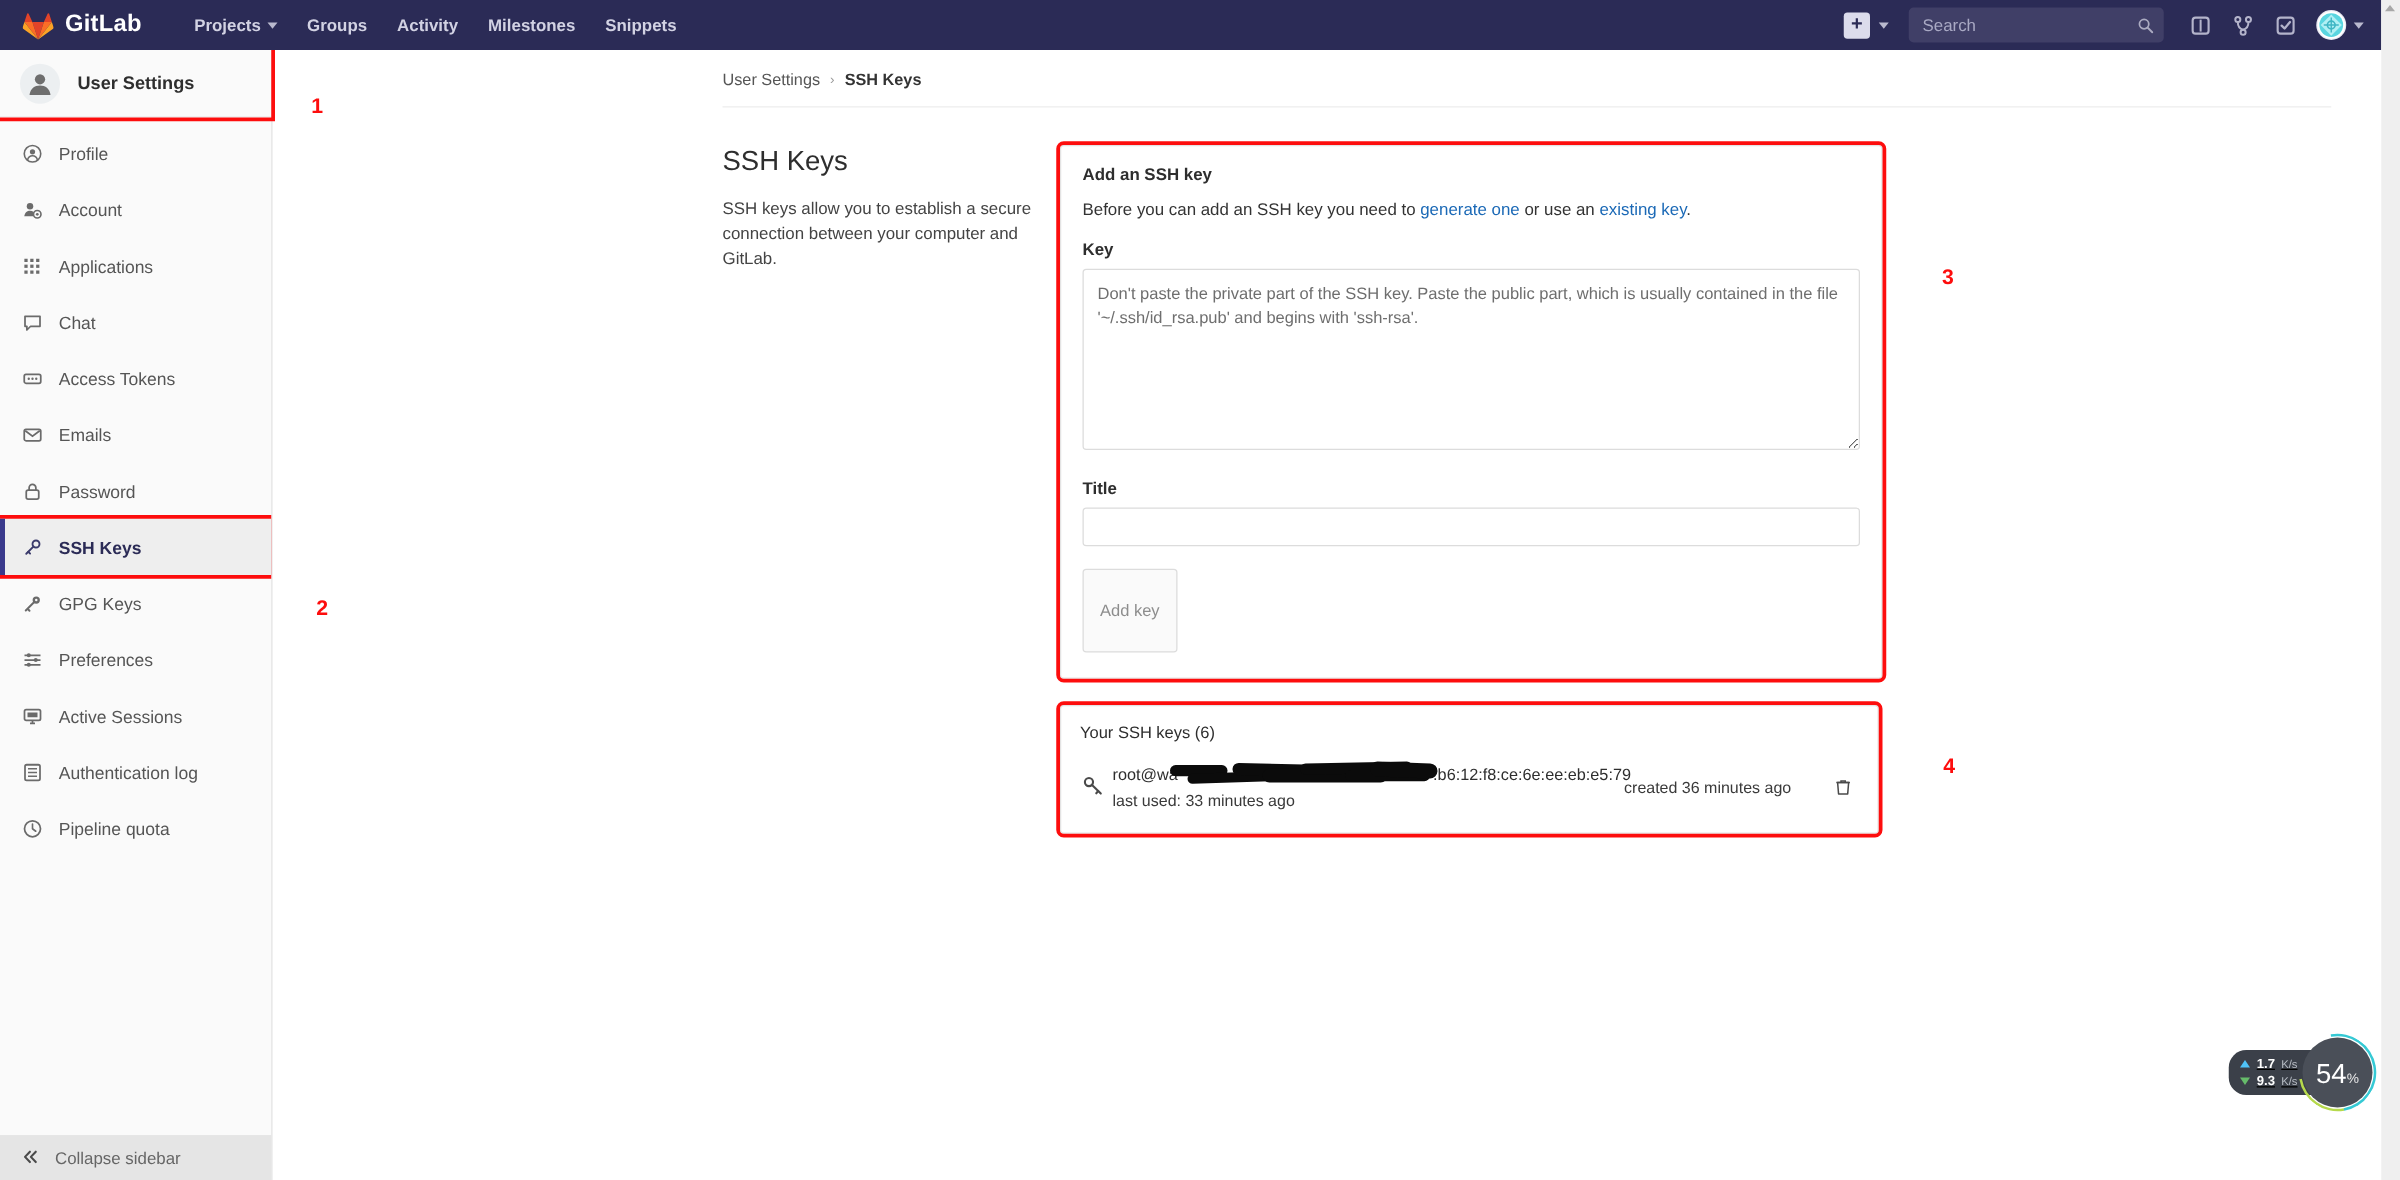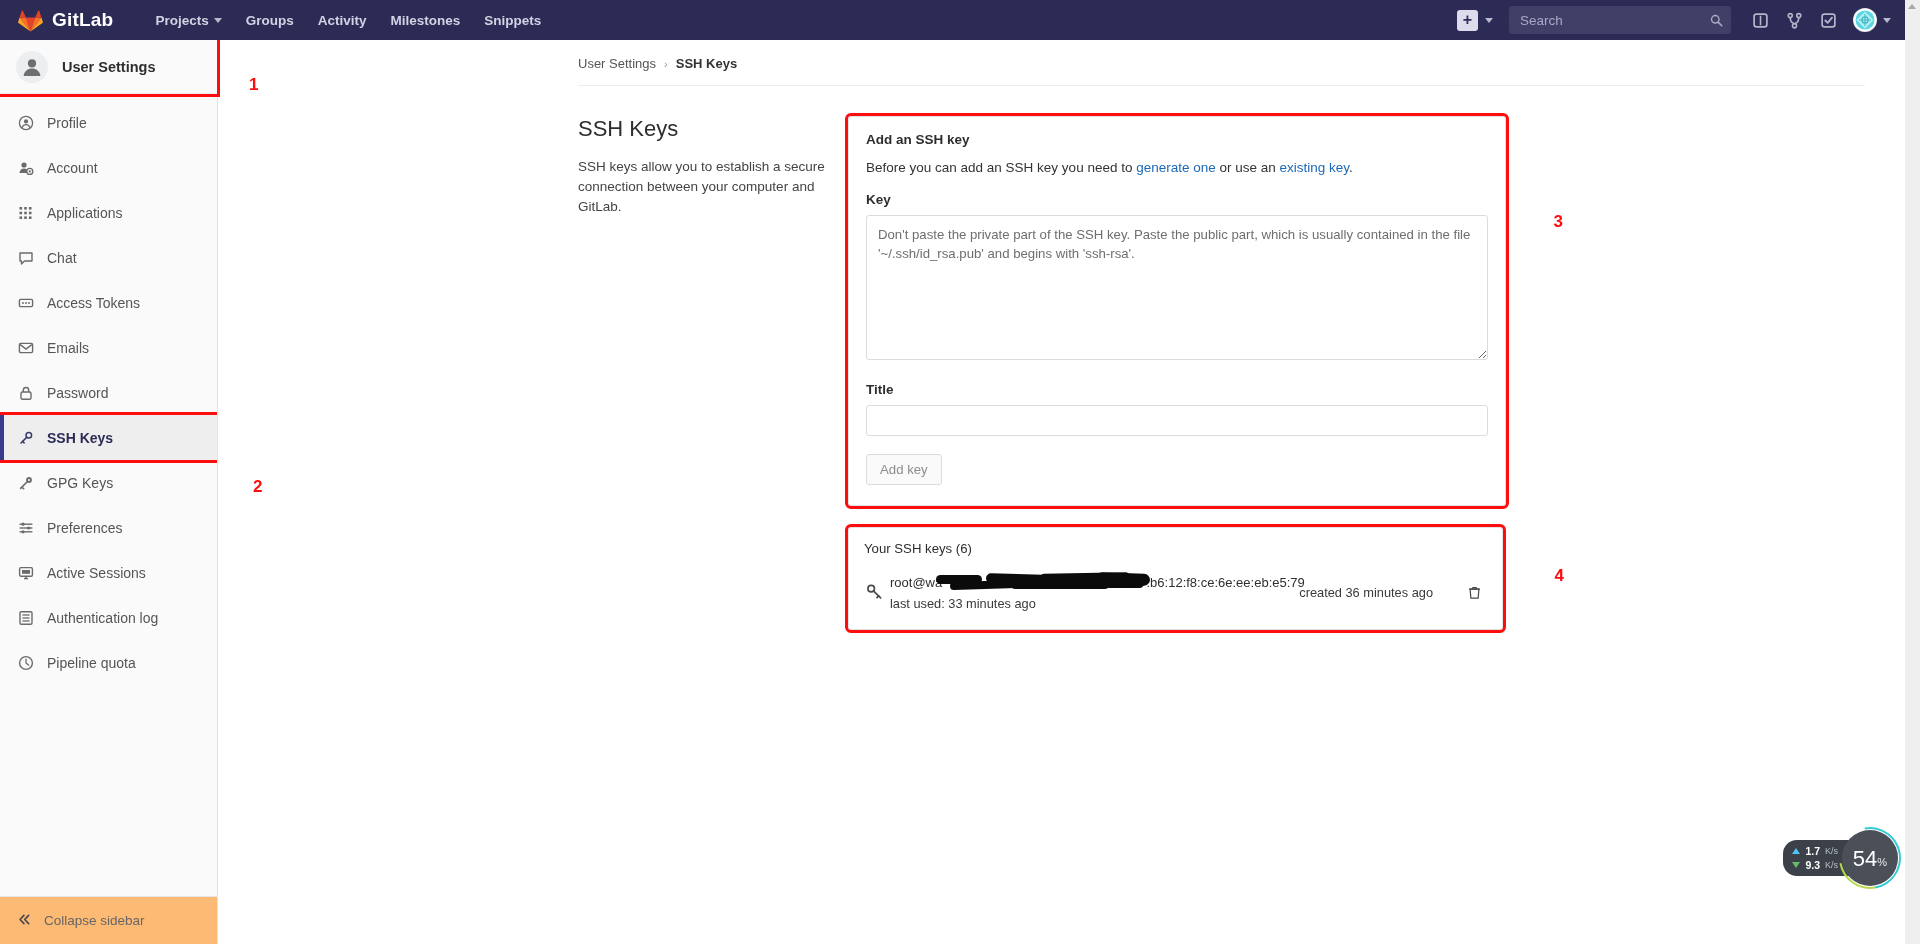--- a/index.html
+++ b/index.html
@@ -36,21 +36,21 @@
     margin-left: auto; display: flex; align-items: center; gap: 0;
     padding-right: 14px;
   }
   .plus-box {
     width: 21px; height: 21px; background: #dcdcec; border-radius: 3px;
     display: flex; align-items: center; justify-content: center;
     color: #2b2b56; font-size: 16px; font-weight: 700; line-height: 1;
   }
   .plus-wrap { display: flex; align-items: center; gap: 7px; padding: 0 10px; }
   #searchbox {
-    width: 222px; height: 28px; background: #403f67; border: none;
+    width: 204px; height: 28px; background: #403f67; border: none;
     border-radius: 4px; margin: 0 12px 0 6px; position: relative;
     display: flex; align-items: center;
   }
   #searchbox input {
     background: transparent; border: none; outline: none;
     color: #cfcfe0; font-size: 13.5px; padding: 0 28px 0 11px;
     width: 100%; height: 100%; font-family: inherit;
   }
   #searchbox input::placeholder { color: #a9a9c4; }
   #searchbox .mag {
@@ -97,23 +97,23 @@
   }
   .side-item.active {
     background: #eeeeee; color: #2b2b56; font-weight: 600;
   }
   .side-item.active .ico { color: #3a3a6b; }
   .side-item.active::before {
     content: ""; position: absolute; left: 0; top: 0; bottom: 0;
     width: 4px; background: #3a3a8c;
   }
   #collapse {
-    border-top: 1px solid #e6e6e6; height: 48px;
+    border-top: 1px solid #e6e6e6; height: 36px;
     display: flex; align-items: center; gap: 12px; padding-left: 17px;
-    color: #666; font-size: 13.5px; cursor: pointer; background: #fdba74;
+    color: #666; font-size: 13.5px; cursor: pointer; background: #e5e5e5;
   }
 
   
   #main {
     position: absolute; top: 40px; left: 218px; right: 15px; bottom: 0;
     background: #fff; overflow: hidden;
   }
   #breadcrumb {
     display: flex; align-items: center; gap: 8px;
     font-size: 13px; color: #555; padding: 16px 0 0 360px;
@@ -162,21 +162,21 @@
     color: #555; resize: vertical; outline: none; line-height: 1.45;
   }
   textarea#key-area::placeholder { color: #6e6e6e; }
   input#title-input {
     width: 100%; height: 31px; border: 1px solid #dcdcdc; border-radius: 3px;
     padding: 0 10px; font-family: inherit; font-size: 13.2px;
     outline: none; color: #333;
   }
   #addkey-btn {
     margin-top: 18px; background: #fafafa; border: 1px solid #dcdcdc;
-    border-radius: 3px; padding: 7px 13px; font-size: 13.2px;
+    border-radius: 3px; padding: 25px 13px; font-size: 13.2px;
     color: #8d8d8d; font-family: inherit; cursor: default;
   }
   .spacer-18 { height: 18px; }
 
   #keys-panel { margin-top: 21px; padding: 13px 15px 16px 15px; }
   #keys-head {
     font-size: 13.2px; color: #2e2e2e; margin-bottom: 14px;
   }
   .key-row { display: flex; align-items: center; padding: 4px 0 2px 0; }
   .key-row .kico {
@@ -206,21 +206,21 @@
     border-bottom: 5px solid #a8a8a8;
   }
 
   
   #float-widget {
     position: absolute; right: 22px; bottom: 58px; display: flex;
     align-items: center; z-index: 60;
   }
   #speed-pill {
     background: #3b4049; border-radius: 14px; padding: 5px 26px 5px 9px;
-    display: flex; flex-direction: column; gap: 2px; margin-right: -22px;
+    display: flex; flex-direction: column; gap: 2px; margin-right: -22px; text-decoration: underline;
   }
   .spd { display: flex; align-items: center; gap: 5px; }
   .spd .tri-up {
     width: 0; height: 0; border-left: 4px solid transparent;
     border-right: 4px solid transparent; border-bottom: 6px solid #4fc3f7;
   }
   .spd .tri-dn {
     width: 0; height: 0; border-left: 4px solid transparent;
     border-right: 4px solid transparent; border-top: 6px solid #66bb6a;
   }

